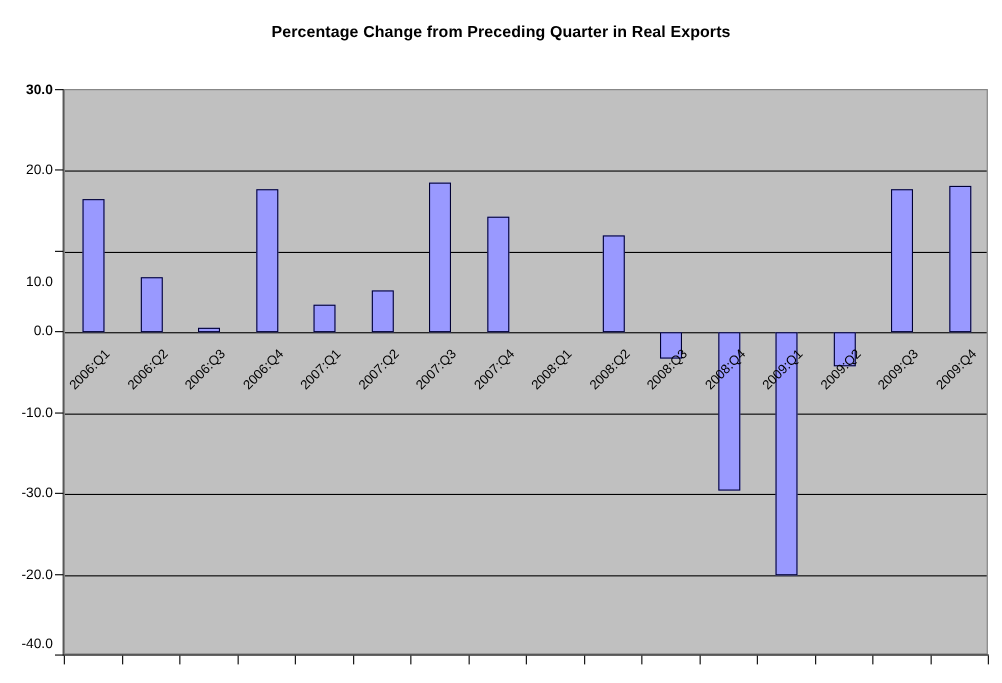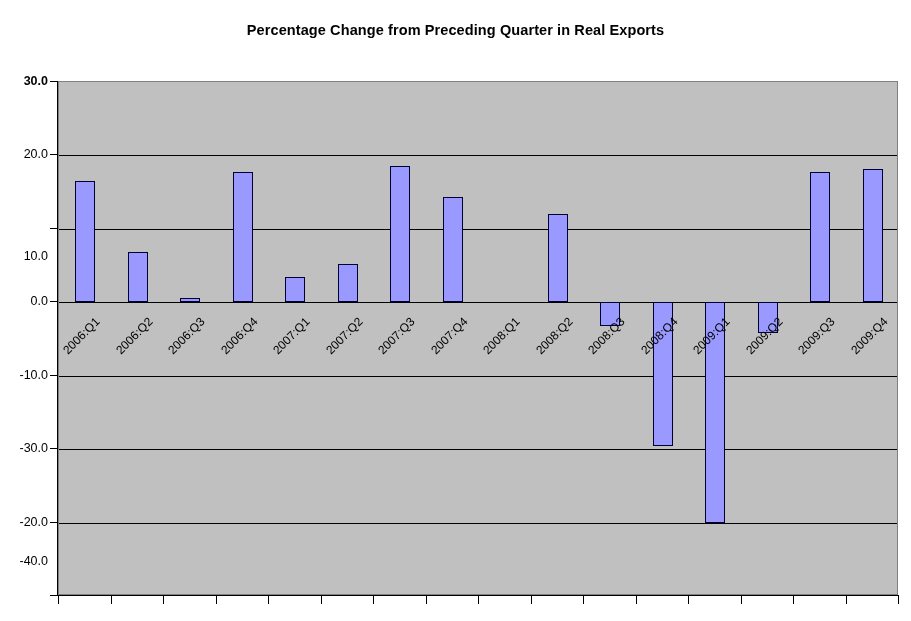--- a/index.html
+++ b/index.html
@@ -117,21 +117,21 @@
       <div class="y-label" style="top: 227.857px; position: absolute; left: 0px; margin-top: 28px;">10.0</div>
       <div class="y-tick" style="top: 301.286px;"></div>
       <div class="y-label" style="top: 301.286px; position: absolute; left: 0px;">0.0</div>
       <div class="y-tick" style="top: 374.714px;"></div>
       <div class="y-label" style="top: 374.714px; position: absolute; left: 0px;">-10.0</div>
       <div class="y-tick" style="top: 448.143px;"></div>
       <div class="y-label" style="top: 448.143px; position: absolute; left: 0px;">-30.0</div>
       <div class="y-tick" style="top: 521.571px;"></div>
       <div class="y-label" style="top: 521.571px; position: absolute; left: 0px;">-20.0</div>
       <div class="y-tick" style="top: 595px;"></div>
-      <div class="y-label" style="top: 561px; position: absolute; left: 0px;">-40.0</div>
+      <div class="y-label" style="top: 585px; position: absolute; left: 0px;">-40.0</div>
     </div>
   <div id="y-axis-line"></div>
 
   <div id="plot-area">
     <div id="gridlines">
         <div class="gridline" style="top: 73.4286px;"></div>
         <div class="gridline" style="top: 146.857px;"></div>
         <div class="gridline zero" style="top: 220.286px;"></div>
         <div class="gridline" style="top: 293.714px;"></div>
         <div class="gridline" style="top: 367.143px;"></div>

